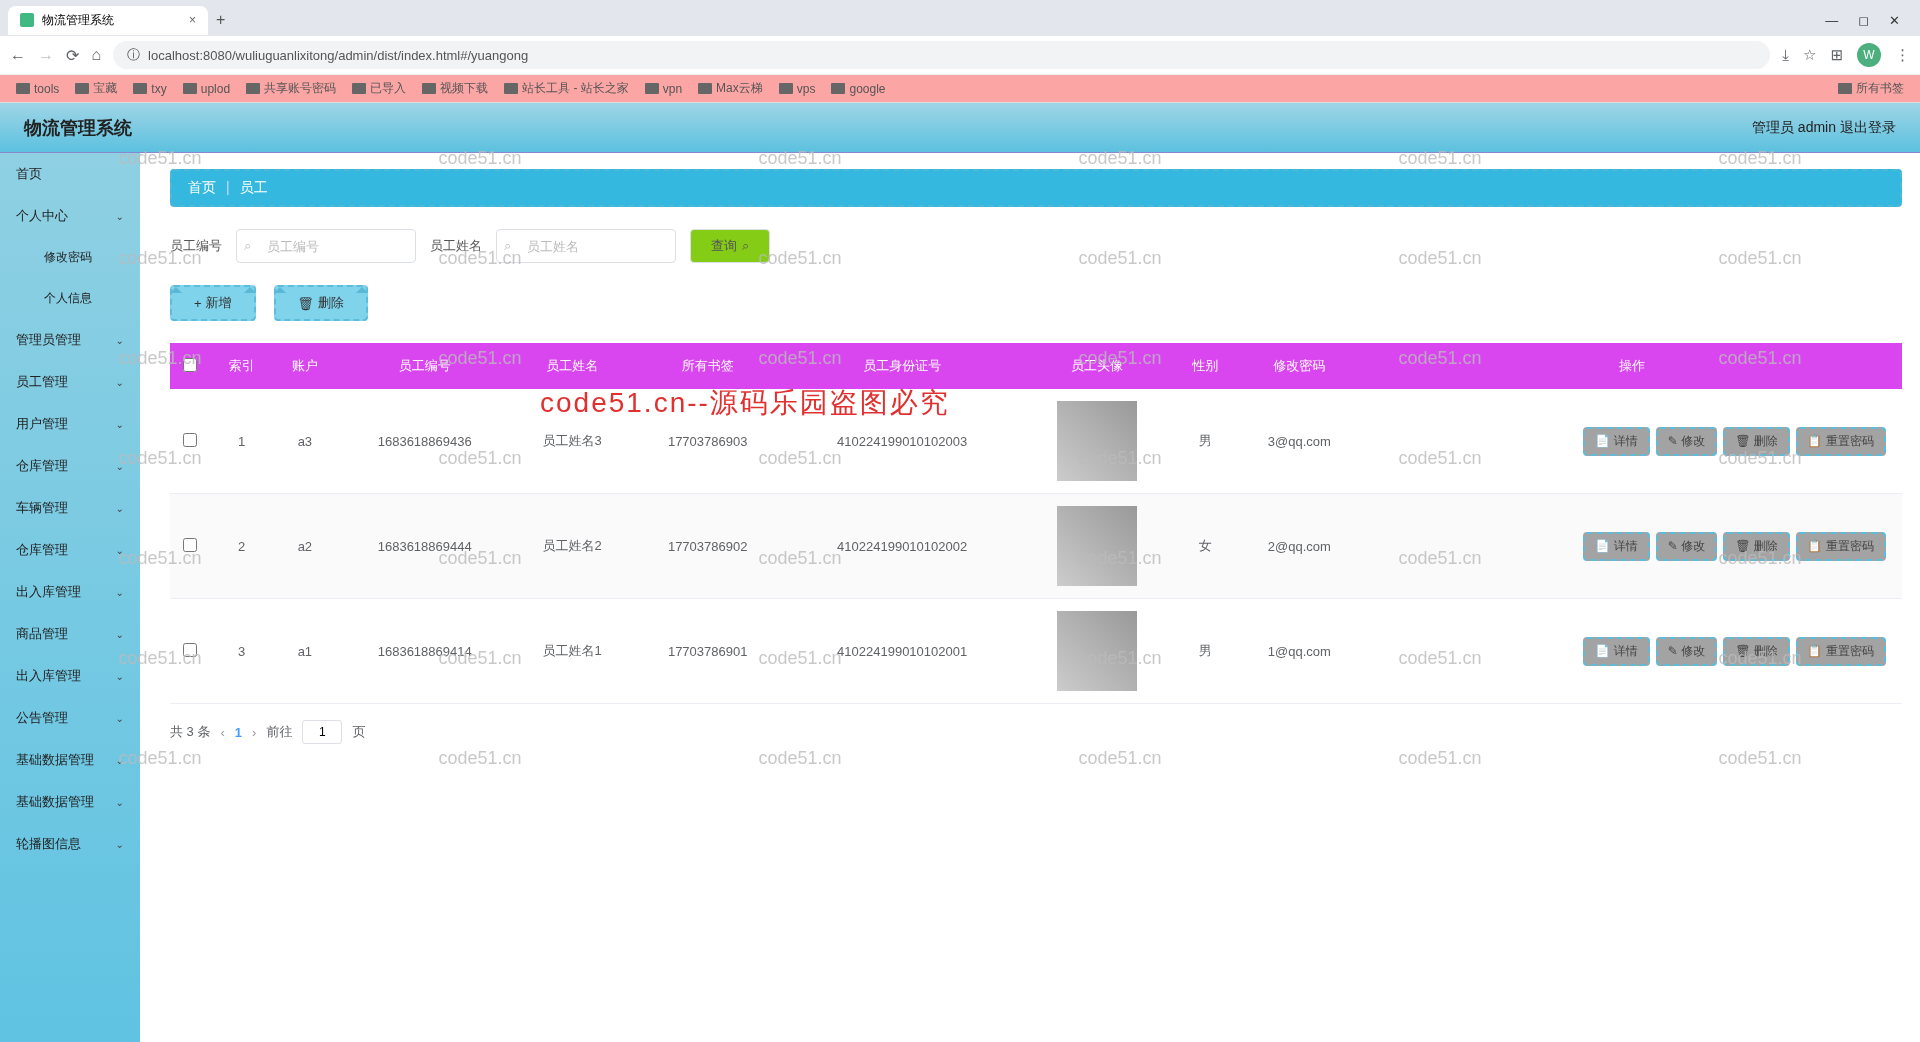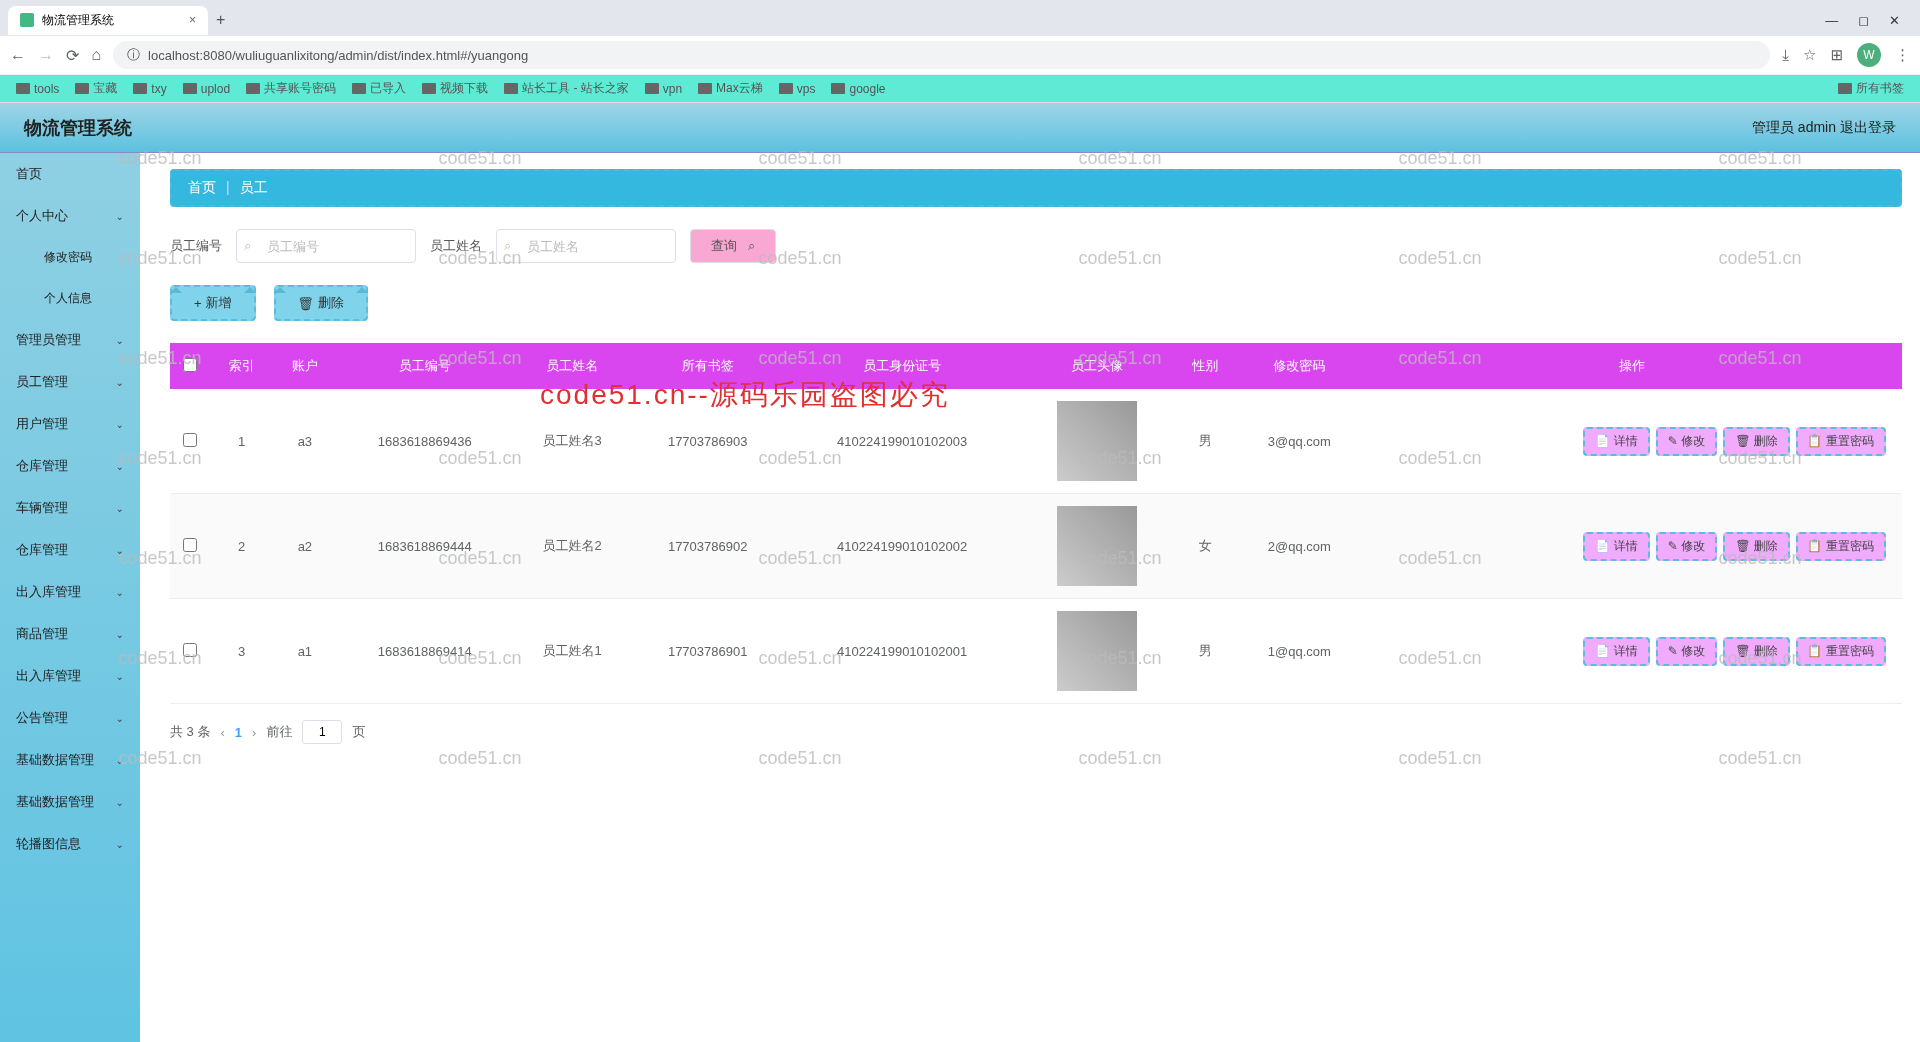--- a/index.html
+++ b/index.html
@@ -15,21 +15,21 @@
     .win-controls { margin-left: auto; display: flex; gap: 20px; padding-right: 12px; color: #333; }
     .win-ctrl { cursor: pointer; font-size: 13px; }
     
     .addr-bar { height: 38px; display: flex; align-items: center; padding: 0 10px; gap: 12px; background: #fff; }
     .nav-btn { color: #5f6368; cursor: pointer; font-size: 16px; }
     .url-box { flex: 1; display: flex; align-items: center; gap: 8px; background: #f1f3f4; border-radius: 16px; padding: 5px 14px; font-size: 13px; color: #555; }
     .addr-right { display: flex; gap: 14px; align-items: center; }
     .addr-icon { color: #5f6368; cursor: pointer; font-size: 15px; }
     .profile-badge { width: 24px; height: 24px; border-radius: 50%; background: #4caf7d; color: #fff; display: flex; align-items: center; justify-content: center; font-size: 12px; }
     
-    .bookmark-bar { height: 28px; display: flex; align-items: center; padding: 0 10px; gap: 4px; font-size: 12px; background: #5eead4; border-top: 1px solid #eee; }
+    .bookmark-bar { height: 28px; display: flex; align-items: center; padding: 0 10px; gap: 4px; font-size: 12px; background: #fca5a5; border-top: 1px solid #eee; }
     .bm-item { display: flex; align-items: center; gap: 4px; padding: 2px 6px; color: #555; cursor: pointer; }
     .bm-folder { width: 14px; height: 11px; background: #666; border-radius: 1px; display: inline-block; }
     .bm-right { margin-left: auto; display: flex; justify-content: flex-end; }
     
     
     .app { position: relative; }
     .app-header { height: 50px; background: linear-gradient(#9fd5e6, #5cc1df); display: flex; align-items: center; padding: 0 24px; color: #222; border-bottom: 1px solid #88c; }
     .app-title { font-size: 18px; font-weight: bold; }
     .header-right { margin-left: auto; display: flex; gap: 4px; font-size: 14px; }
     .header-link { cursor: pointer; }
@@ -44,47 +44,47 @@
     .breadcrumb { background: #34b8df; border: 2px dashed #4fb9d4; border-radius: 4px; padding: 8px 16px; color: #fff; font-size: 14px; display: flex; gap: 10px; }
     .bc-item { cursor: pointer; }
     .bc-sep { color: #cde; }
     
     .search-row { display: flex; gap: 14px; align-items: center; margin-top: 22px; flex-wrap: wrap; }
     .sr-label { font-size: 13px; color: #555; }
     .sr-inputwrap { position: relative; }
     .sr-input { width: 180px; height: 34px; border: 1px solid #dcdfe6; border-radius: 4px; padding: 0 10px 0 30px; font-size: 13px; }
     .sr-input::placeholder { color: #bbb; }
     .sr-icon { position: absolute; left: 8px; top: 9px; color: #bbb; font-size: 13px; }
-    .sr-btn { height: 34px; padding: 0 20px; border: 1px solid #dcdfe6; background: #f9a8d4; border-radius: 4px; font-size: 13px; cursor: pointer; color: #555; display: inline-flex; gap: 11px; align-items: center; }
+    .sr-btn { height: 34px; padding: 0 20px; border: 1px solid #dcdfe6; background: #84cc16; border-radius: 4px; font-size: 13px; cursor: pointer; color: #555; display: inline-flex; gap: 5px; align-items: center; }
     
     .toolbar { display: flex; gap: 18px; margin-top: 22px; }
     .scallop-btn { height: 36px; padding: 0 22px; background: #7fd3eb; color: #333; border: 2px dashed #5cbcd9; border-radius: 4px; font-size: 13px; cursor: pointer; position: relative; display: inline-flex; align-items: center; gap: 4px; }
     .scallop-btn::before, .scallop-btn::after { content: ''; position: absolute; top: -6px; width: 0; height: 0; border: 6px solid transparent; border-bottom-color: #5ab8d6; }
     .scallop-btn::before { left: -2px; }
     .scallop-btn::after { right: -2px; }
     
     .tbl { width: 100%; margin-top: 22px; font-size: 13px; border-collapse: collapse; }
     .tbl th { background: #d946ef; color: #fff; font-weight: normal; padding: 14px 6px; text-align: center; }
     .tbl td { padding: 12px 6px; text-align: center; color: #606266; border-bottom: 1px solid #ebeef5; }
     .tbl tr:nth-child(even) td { background: #fafafa; }
     .chk { width: 14px; height: 14px; }
     .avatar-cell img, .avatar-ph { width: 80px; height: 80px; object-fit: cover; display: block; margin: 0 auto; }
     .avatar-ph { background: linear-gradient(45deg,#ccc,#999); }
     .ops { display: flex; flex-wrap: wrap; gap: 6px; justify-content: flex-end; padding-right: 10px; }
-    .op-btn { background: #f0abfc; border: 2px dashed #5cbcd9; padding: 4px 10px; border-radius: 4px; font-size: 12px; cursor: pointer; display: inline-flex; align-items: center; gap: 3px; color: #444; }
+    .op-btn { background: #a3a3a3; border: 2px dashed #5cbcd9; padding: 4px 10px; border-radius: 4px; font-size: 12px; cursor: pointer; display: inline-flex; align-items: center; gap: 3px; color: #444; }
     
     .pager { display: flex; align-items: center; gap: 10px; font-size: 13px; color: #606266; margin-top: 16px; }
     .pg-btn { cursor: pointer; color: #999; }
     .pg-num { color: #409eff; font-weight: bold; cursor: pointer; }
     .pg-input { width: 40px; height: 24px; border: 1px solid #dcdfe6; border-radius: 3px; text-align: center; font-size: 12px; }
     
     
     .wm { position: absolute; width: 1920px; left: 0; pointer-events: none; z-index: 500; color: #bbb; font-size: 18px; opacity: 0.8; }
     .wm-row { display: flex; justify-content: space-around; white-space: nowrap; }
-    .wm-red { color: #e03030; font-size: 28px; font-weight: 500; position: absolute; left: 540px; top: 340px; transform: translateY(36px); z-index: 600; letter-spacing: 2px; }
+    .wm-red { color: #e03030; font-size: 28px; font-weight: 500; position: absolute; left: 540px; top: 348px; transform: translateY(36px); z-index: 600; letter-spacing: 2px; }
   </style>
 </head>
 <body>
 
 <div class="browser-chrome">
   <div class="tab-bar">
     <div class="tab">
       <span class="tab-favicon"></span>
       <span>物流管理系统</span>
       <span class="tab-close">×</span>

